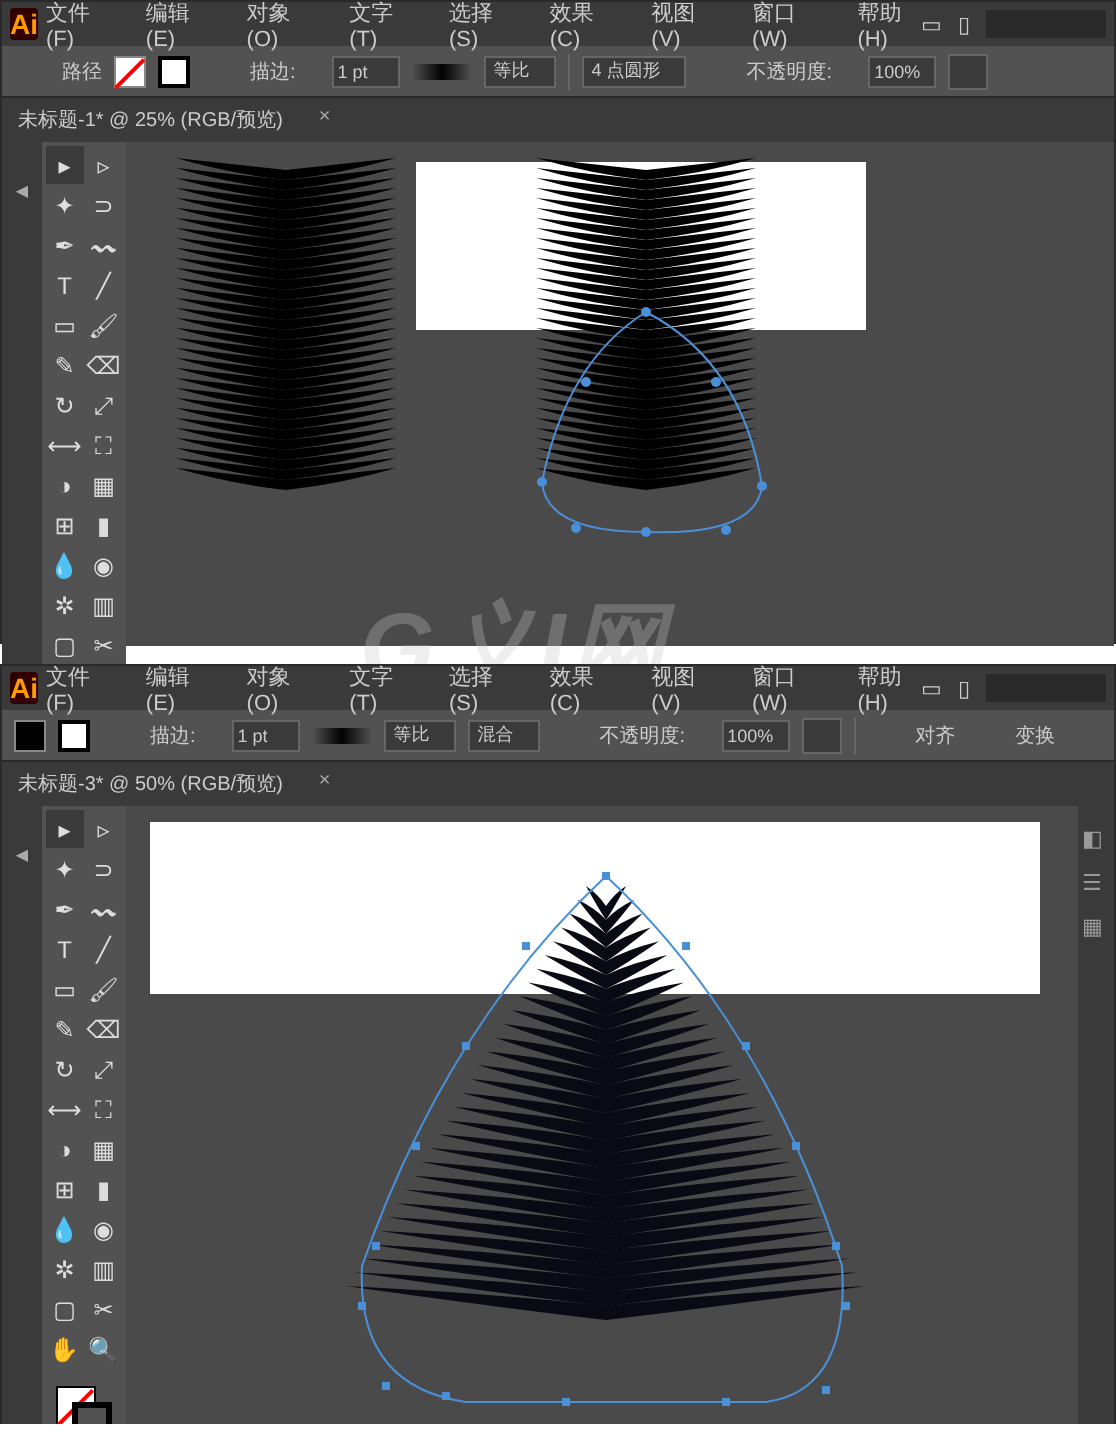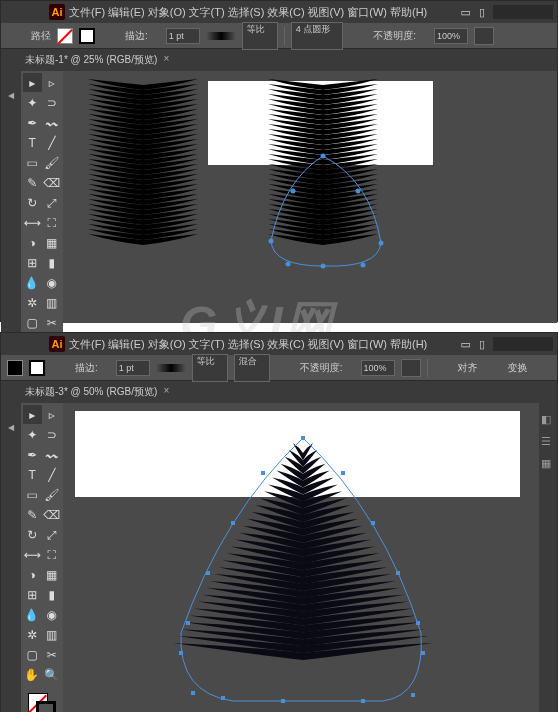--- a/index.html
+++ b/index.html
@@ -3,42 +3,42 @@
 <meta charset="utf-8">
 <style>
 * { margin: 0; padding: 0; box-sizing: border-box; }
 body { background: #fff; font-family: Arial, sans-serif; font-size: 10px; }
 .container { width: 558px; margin: 0 auto; }
 .screenshot { position: relative; background: #4a4a4a; border: 1px solid #2a2a2a; }
 .screenshot-1 { height: 322px; margin-bottom: 10px; }
 .screenshot-2 { height: 380px; }
 
 .menubar { background: #3a3a3a; height: 22px; display: flex; align-items: center; padding: 0 4px; gap: 4px; color: #ccc; font-size: 11px; }
-.ai-logo { width: 16px; height: 16px; background: #330000; color: #ff9a00; font-weight: bold; display: flex; align-items: center; justify-content: center; font-size: 11px; border-radius: 2px; margin-left: 44px; }
-.menu-items { display: flex; gap: 3px; }
+.ai-logo { width: 16px; height: 16px; background: #330000; color: #ff9a00; font-weight: bold; display: flex; align-items: center; justify-content: center; font-size: 14px; border-radius: 2px; }
+.menu-items { display: flex; gap: 23px; }
 .menu-item { cursor: pointer; }
 .menu-right { margin-left: auto; display: flex; gap: 8px; align-items: center; }
 .search-input { background: #2a2a2a; border: none; width: 60px; height: 14px; color: #ccc; font-size: 9px; padding: 0 2px; }
 
 .optionbar { background: #525252; height: 26px; display: flex; align-items: center; padding: 0 6px; gap: 6px; color: #ccc; font-size: 10px; border-bottom: 1px solid #2a2a2a; }
 .opt-label { font-size: 10px; margin-left: 24px; }
 .fill-swatch, .stroke-swatch { width: 16px; height: 16px; border: 1px solid #888; }
 .fill-swatch { background: #000; position: relative; }
 .fill-swatch.nofill { background: #fff; }
 .fill-swatch.nofill::after { content: ''; position: absolute; width: 140%; height: 2px; background: red; top: 50%; left: -20%; transform: rotate(-45deg); }
 .stroke-swatch { background: #fff; border: 2px solid #000; }
 .stroke-weight { display: flex; align-items: center; gap: 2px; }
 .input-small { background: #3a3a3a; border: 1px solid #666; color: #ccc; width: 34px; height: 16px; font-size: 9px; padding: 0 2px; margin-left: 12px; }
-.dropdown-small { background: #3a3a3a; border: 1px solid #666; color: #ccc; height: 28px; font-size: 9px; padding: 0 12px 0 4px; position: relative; }
+.dropdown-small { background: #3a3a3a; border: 1px solid #666; color: #ccc; height: 16px; font-size: 9px; padding: 0 12px 0 4px; position: relative; }
 .divider { width: 1px; height: 18px; background: #666; }
 .pref-btn { width: 20px; height: 18px; background: #3a3a3a; border: 1px solid #666; }
 .stroke-preview { width: 30px; height: 8px; background: linear-gradient(to right, transparent 0%, #000 50%, transparent 100%); }
 
 .doctab-bar { background: #3a3a3a; height: 22px; display: flex; align-items: center; padding: 0 8px; color: #ccc; font-size: 10px; }
-.doctab { display: flex; align-items: flex-start; gap: 6px; margin-left: 16px; }
+.doctab { display: flex; align-items: flex-start; gap: 18px; }
 .doc-close { color: #aaa; cursor: pointer; }
 
 .workspace { position: relative; display: flex; }
 
 .tool-column { width: 20px; background: #3a3a3a; display: flex; flex-direction: column; align-items: center; padding-top: 20px; gap: 10px; }
 .collapse-arrow { color: #aaa; font-size: 8px; }
 
 .toolbox { width: 42px; background: #525252; padding: 2px; display: flex; flex-direction: column; gap: 1px; }
 .tool-row { display: flex; gap: 1px; }
 .tool { width: 19px; height: 19px; background: #525252; display: flex; align-items: center; justify-content: center; color: #ddd; font-size: 12px; cursor: pointer; position: relative; }

